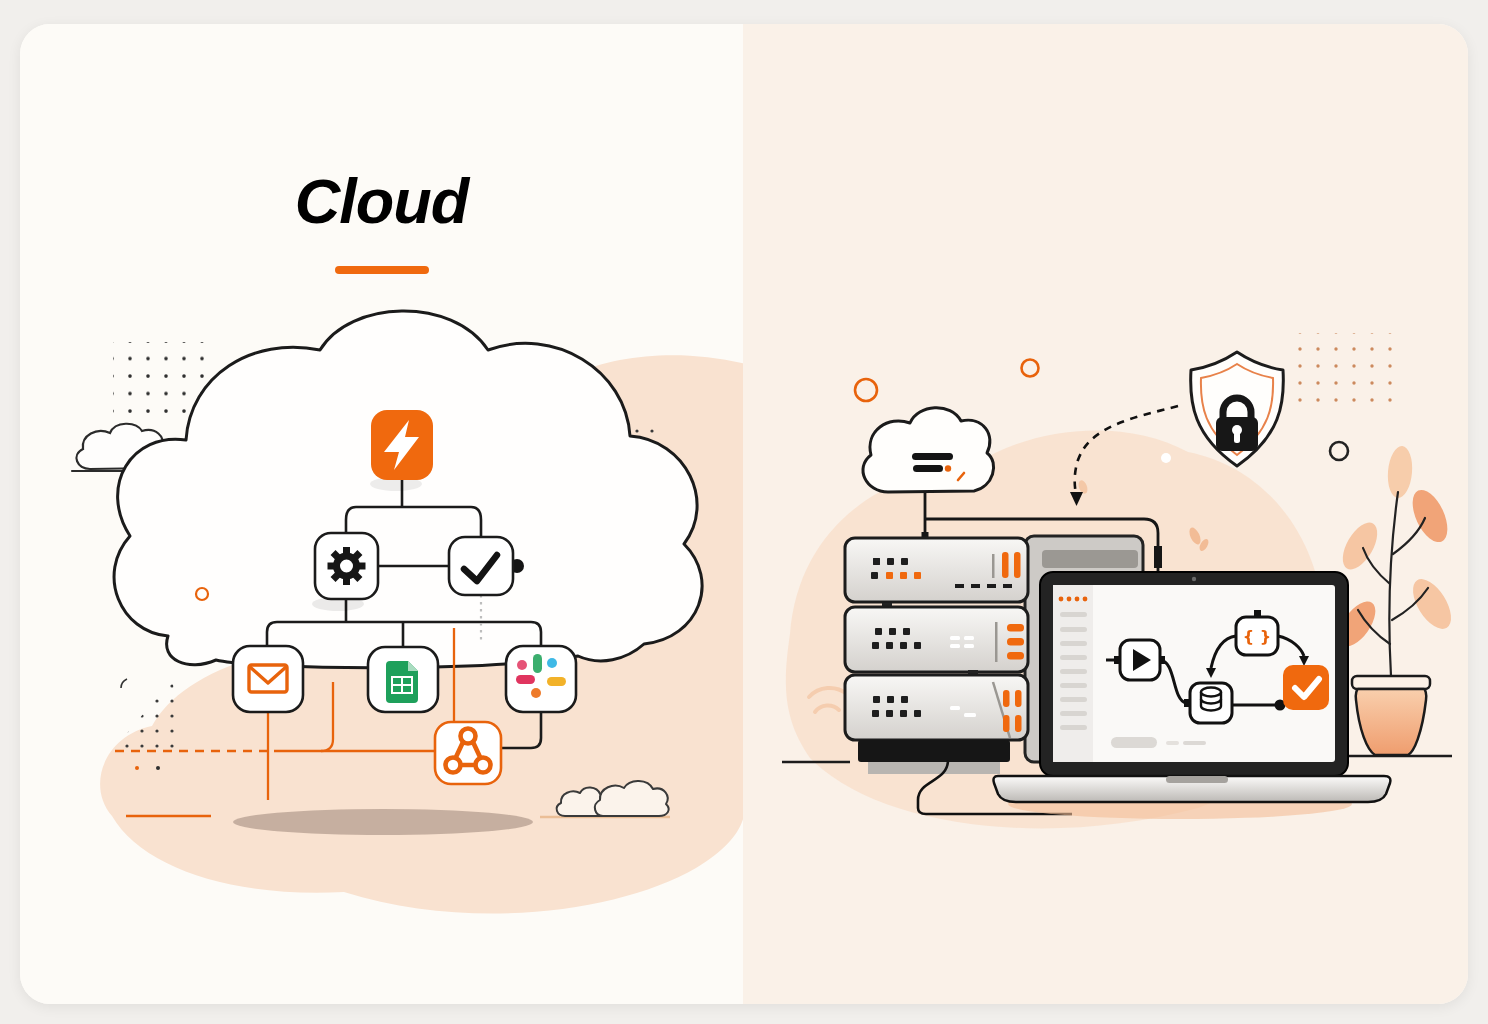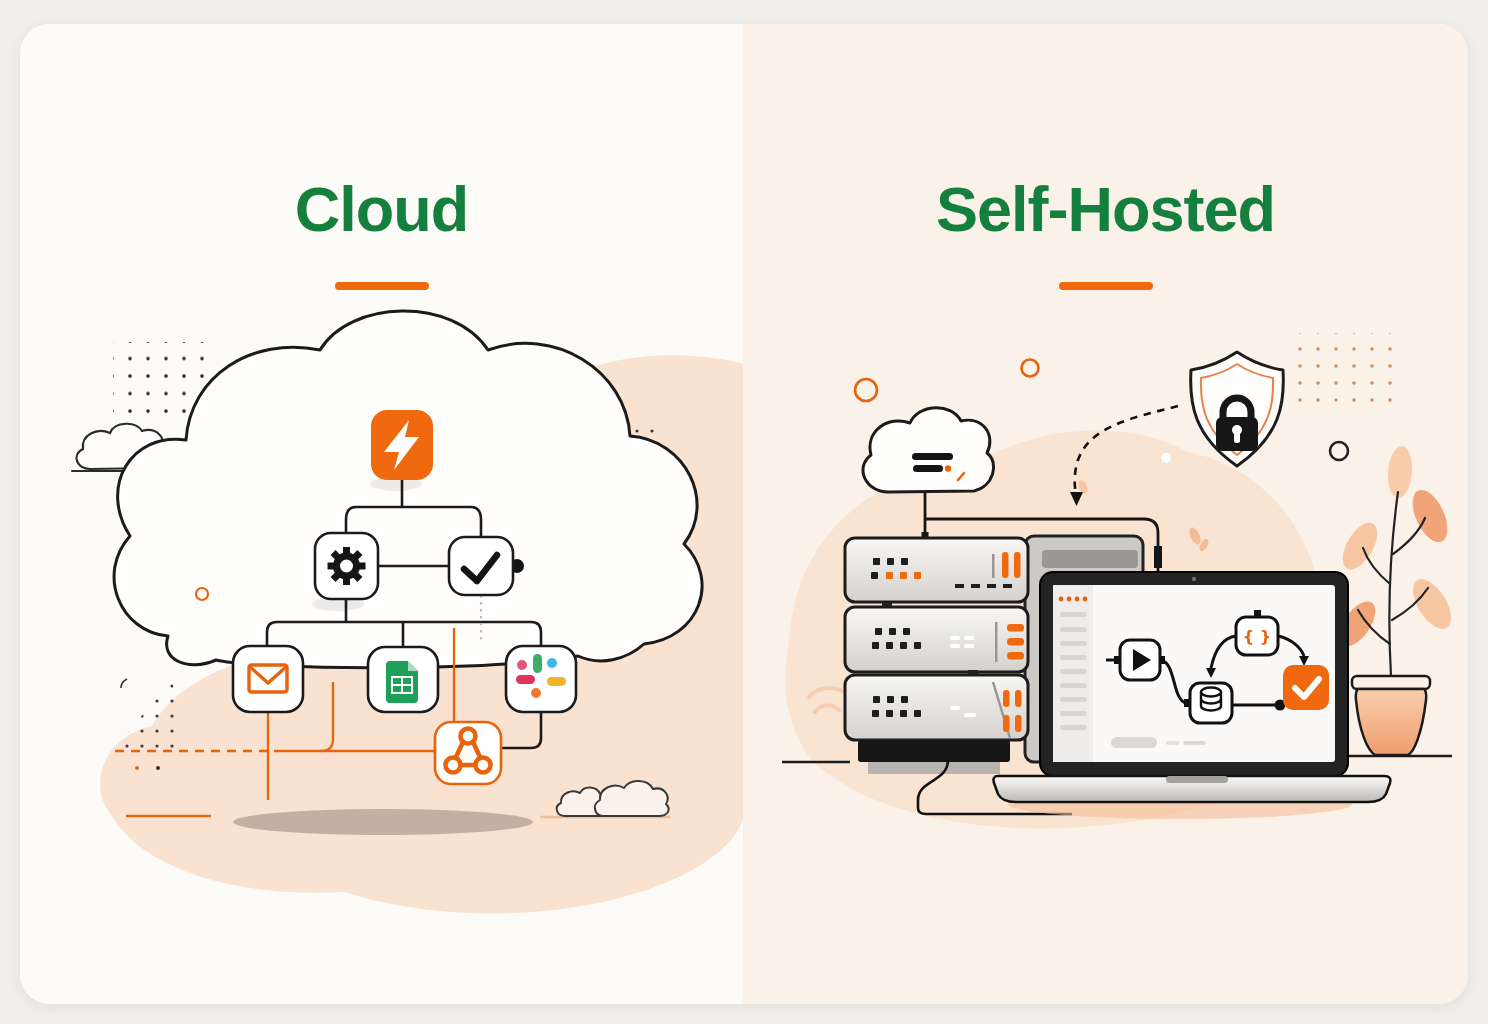--- a/index.html
+++ b/index.html
@@ -6,39 +6,35 @@
   .stage{position:relative;width:1488px;height:1024px;background:#F1EFEC;overflow:hidden;
          font-family:"Liberation Sans", sans-serif;}
   .card{position:absolute;left:20px;top:24px;width:1448px;height:980px;border-radius:30px;
         overflow:hidden;background:#FDFBF7;box-shadow:0 3px 14px rgba(0,0,0,.07);}
   .half{position:absolute;top:0;height:100%;}
   .half.left{left:0;width:723px;background:#FDFBF7;}
   .half.right{left:723px;width:725px;background:#FAF1E8;}
   .panel-title{position:absolute;top:128px;display:flex;flex-direction:column;align-items:center;z-index:5;}
   .panel-title.l{left:0;width:723px;}
   .panel-title.r{left:723px;width:725px;}
-  .panel-title h1{margin:16px;font-size:63px;line-height:82px;font-weight:700;color:#15803d;letter-spacing:-1px;}
+  .panel-title h1{margin:8px;font-size:63px;line-height:82px;font-weight:700;color:#000000;letter-spacing:-1px;font-style:italic;}
   .underline{margin-top:16px;width:94px;height:8px;border-radius:4px;background:#F0690E;}
   svg.art{position:absolute;left:0;top:0;z-index:2;}
   .t{font-family:"DejaVu Sans", sans-serif;font-weight:bold;}
 </style>
 </head>
 <body>
 
 <div class="stage">
   <div class="card">
     <div class="half left"></div>
     <div class="half right"></div>
 
     <div class="panel-title l">
       <h1>Cloud</h1>
-      <div class="underline"></div>
-    </div>
-    <div class="panel-title r">
-      <h1>Self-Hosted</h1>
       <div class="underline"></div>
     </div>
 
     <svg class="art" width="1448" height="982" viewBox="0 0 1448 982">
       <defs>
         <pattern id="pd18" width="18" height="17.5" patternUnits="userSpaceOnUse">
             <circle cx="2" cy="2" r="1.8" fill="#2f2f2f"></circle>
           </pattern>
         <pattern id="pd15" width="15" height="15" patternUnits="userSpaceOnUse">
             <circle cx="2" cy="2" r="1.6" fill="#3a3a3a"></circle>

